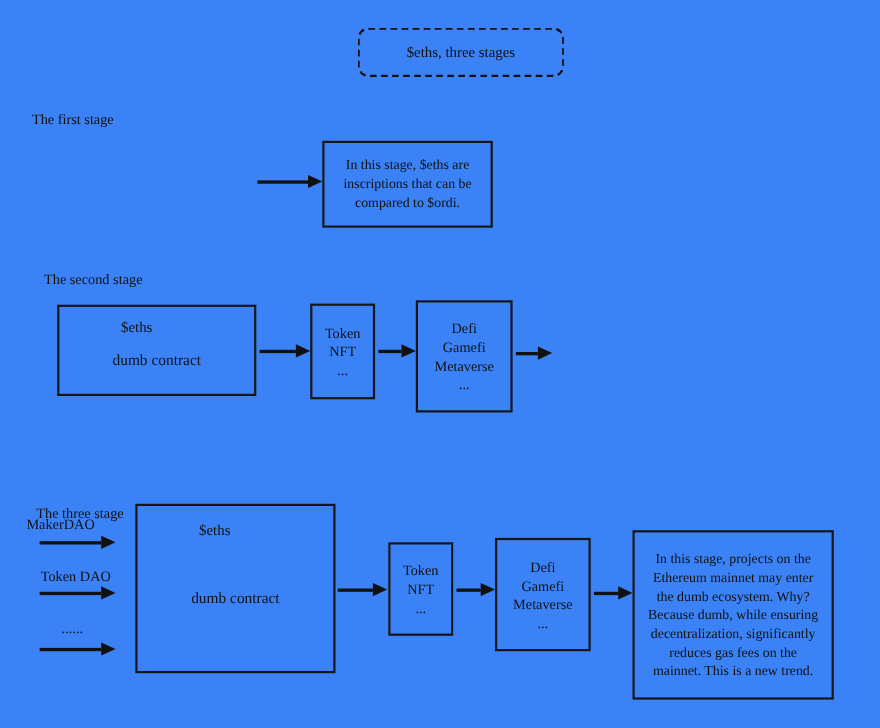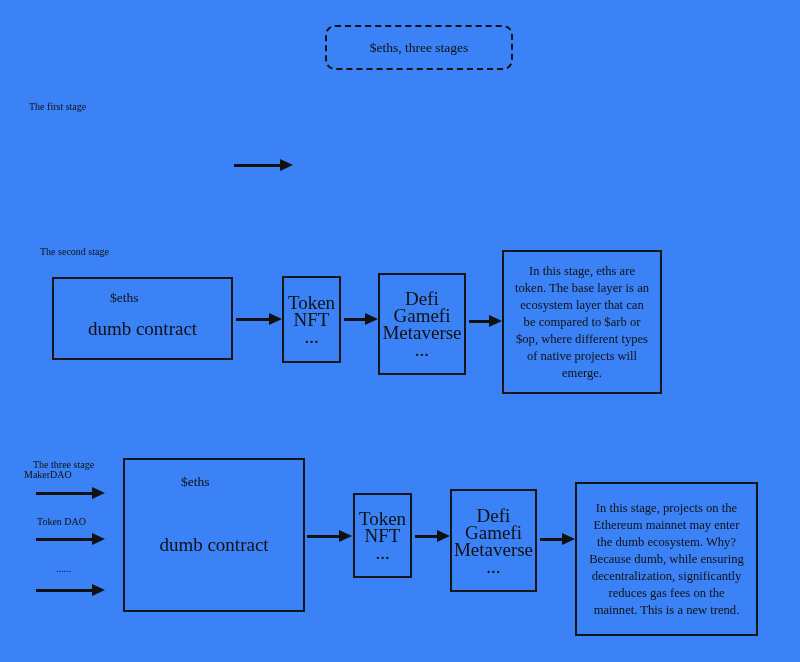--- a/index.html
+++ b/index.html
@@ -8,33 +8,33 @@
     position: relative;
     width: 800px;
     height: 662px;
     background: #3b82f6;
     color: #111111;
     overflow: hidden;
     font-family: Liberation Serif, serif;
   }
   .lbl {
     position: absolute;
-    font-size: 10px;
+    font-size: 13px;
     color: #111111;
     white-space: pre;
   }
   .box {
     position: absolute;
     border: 2px solid #161616;
     box-sizing: border-box;
     display: flex;
     align-items: center;
     justify-content: center;
     text-align: center;
-    font-size: 19px;
+    font-size: 13px;
     line-height: 17px;
     color: #111111;
     white-space: pre-line;
   }
   .title-box {
     border: 2.5px dashed #111111;
     border-radius: 10px;
     font-size: 13.5px;
   }
   .note {
@@ -50,21 +50,21 @@
     font-size: 13.5px;
     color: #111111;
     margin-left: 44px;
   }
   .main-box .center-text {
     position: absolute;
     top: 0; left: 0; right: 0; bottom: 0;
     display: flex;
     align-items: center;
     justify-content: center;
-    font-size: 19px;
+    font-size: 14px;
     color: #111111;
     margin-top: 20px;
   }
   .arrow {
     position: absolute;
     height: 2.6px;
     background: #111111;
   }
   .arrow::after {
     content: "";
@@ -86,20 +86,25 @@
 
   <div class="box title-box" style="left:325px; top:25px; width:188px; height:45px;">
     <span>$eths, three stages</span>
   </div>
 
   <div class="lbl" style="left:29px; top:101px;">The first stage</div>
 
 
   <div class="arrow" style="left:234px; top:164px; width:46px;"></div>
 
+  <div class="box note" style="left:293px; top:128px; width:155px; height:79px;">
+    <span>In this stage, $eths are
+inscriptions that can be
+compared to $ordi.</span>
+  </div>
 
   <div class="lbl" style="left:40px; top:246px;">The second stage</div>
 
   <div class="main-box" style="left:52px; top:277px; width:181px; height:83px;">
     <span class="tag">$eths</span>
     <span class="center-text">dumb contract</span>
   </div>
 
   <div class="arrow" style="left:236px; top:318px; width:33px;"></div>
 
@@ -113,29 +118,20 @@
 
   <div class="box" style="left:378px; top:273px; width:88px; height:102px;">
     <span>Defi
 Gamefi
 Metaverse
 ...</span>
   </div>
 
   <div class="arrow" style="left:469px; top:320px; width:20px;"></div>
 
-  <div class="box note" style="left:502px; top:250px; width:160px; height:144px;">
-    <span>In this stage, eths are
-token. The base layer is an
-ecosystem layer that can
-be compared to $arb or
-$op, where different types
-of native projects will
-emerge.</span>
-  </div>
 
   <div class="lbl" style="left:33px; top:415px;margin-top:44px;">The three stage</div>
 
   <div class="lbl" style="left:24px; top:469px;">MakerDAO</div>
   <div class="arrow" style="left:36px; top:492px; width:56px;"></div>
 
   <div class="lbl" style="left:37px; top:516px;">Token DAO</div>
   <div class="arrow" style="left:36px; top:538px; width:56px;"></div>
 
   <div class="lbl" style="left:56px; top:563px;">......</div>

